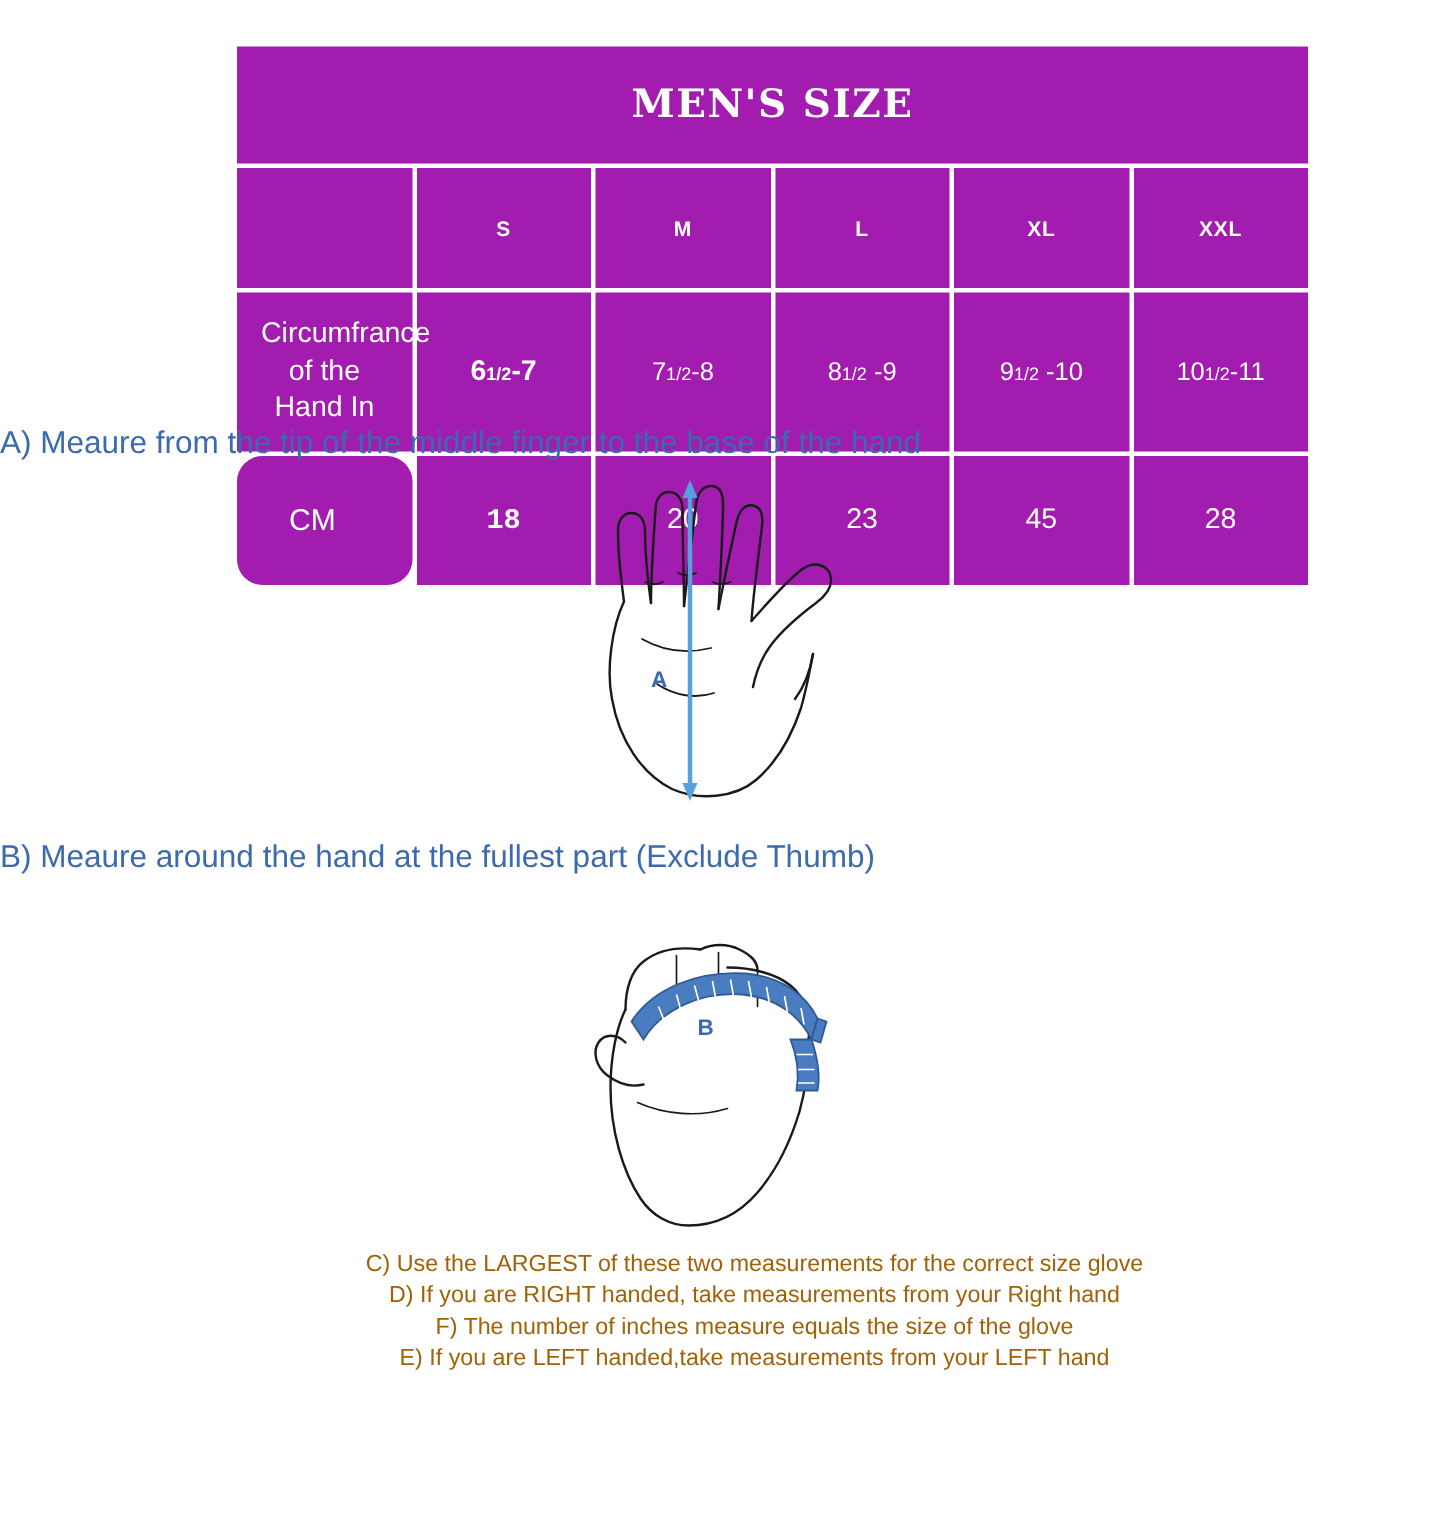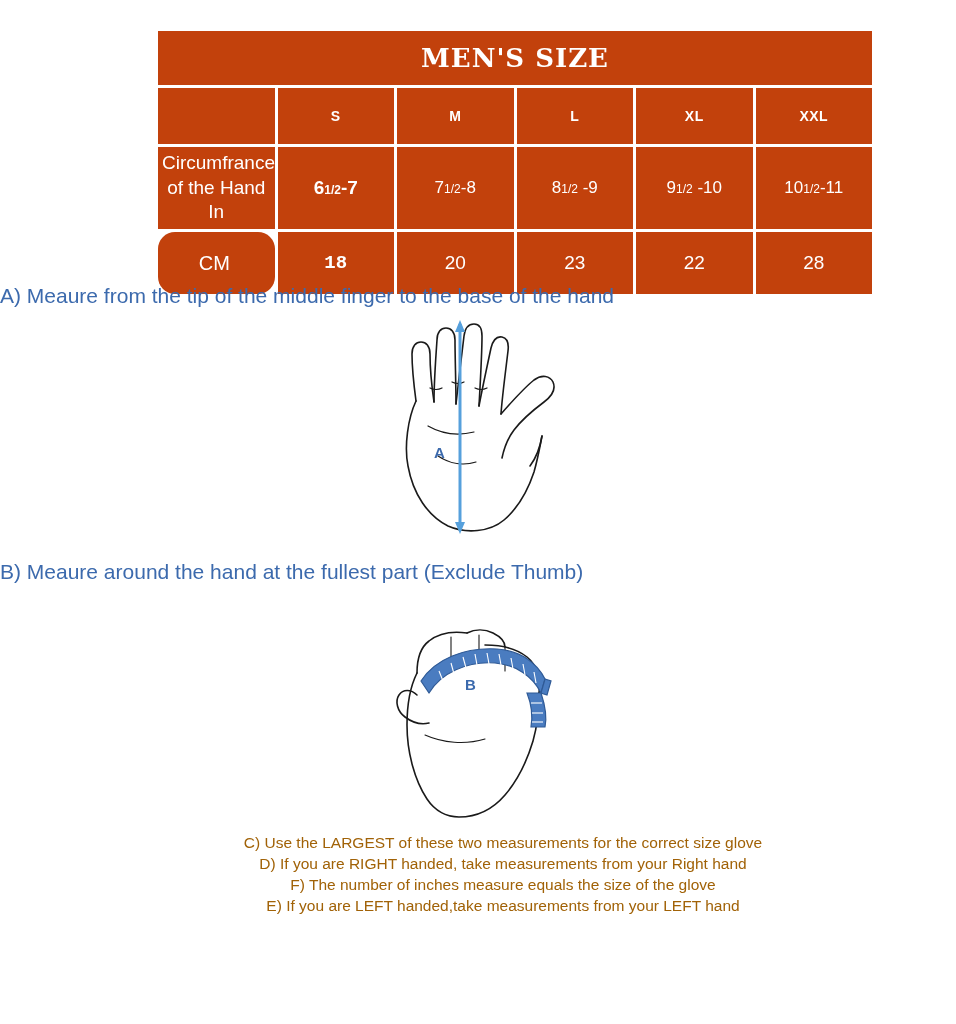--- a/index.html
+++ b/index.html
@@ -28,25 +28,25 @@
     top: 28px;
     width: 720px;
   }
   table.size-table {
     border-collapse: separate;
     border-spacing: 3px;
     width: 720px;
     table-layout: fixed;
   }
   table.size-table td {
-    background: #c2410c;
+    background: #a21caf;
     color: #ffffff;
     text-align: center;
     vertical-align: middle;
-    padding: 4px;
+    padding: 16px;
   }
   .title-cell {
     height: 46px;
     font-family: "DejaVu Serif", serif;
     font-weight: bold;
     font-size: 26px;
     letter-spacing: 1px;
     text-transform: uppercase;
   }
   .hdr-blank { width: 186px; }
@@ -165,21 +165,21 @@
           </td>
           <td class="val-cell">
             <span>10</span><span class="frac">1/2</span><span>-11</span>
           </td>
         </tr>
         <tr>
           <td class="row-label center">CM</td>
           <td class="cm-cell bold-first">18</td>
           <td class="cm-cell">20</td>
           <td class="cm-cell">23</td>
-          <td class="cm-cell">22</td>
+          <td class="cm-cell">45</td>
           <td class="cm-cell">28</td>
         </tr>
       </tbody>
     </table>
   </div>
 
   <div class="caption" id="cap-a">A) Meaure from the tip of the middle finger to the base of the hand</div>
 
   <div class="fig" id="fig-a">
     <svg width="280" height="245" viewBox="0 0 280 245">

